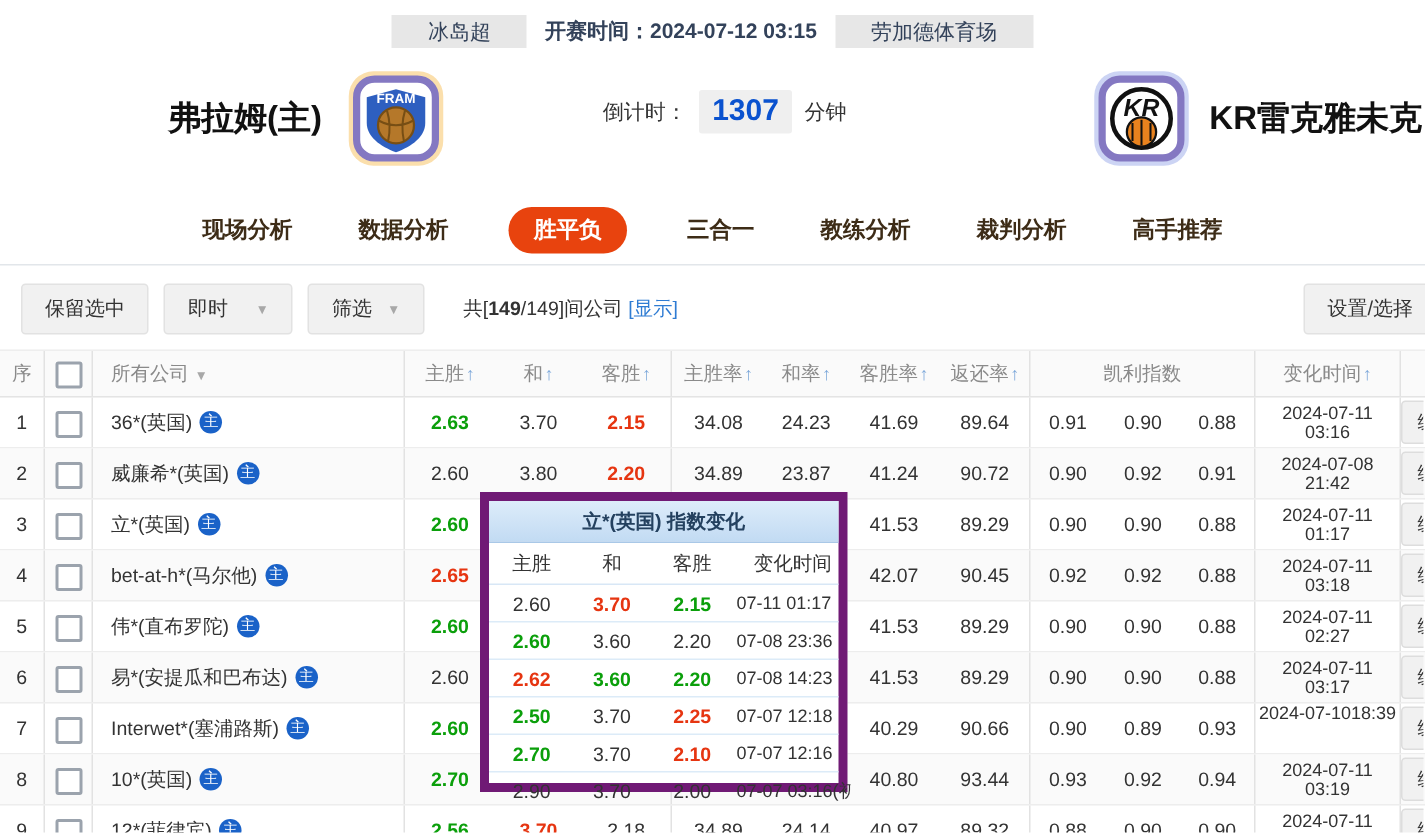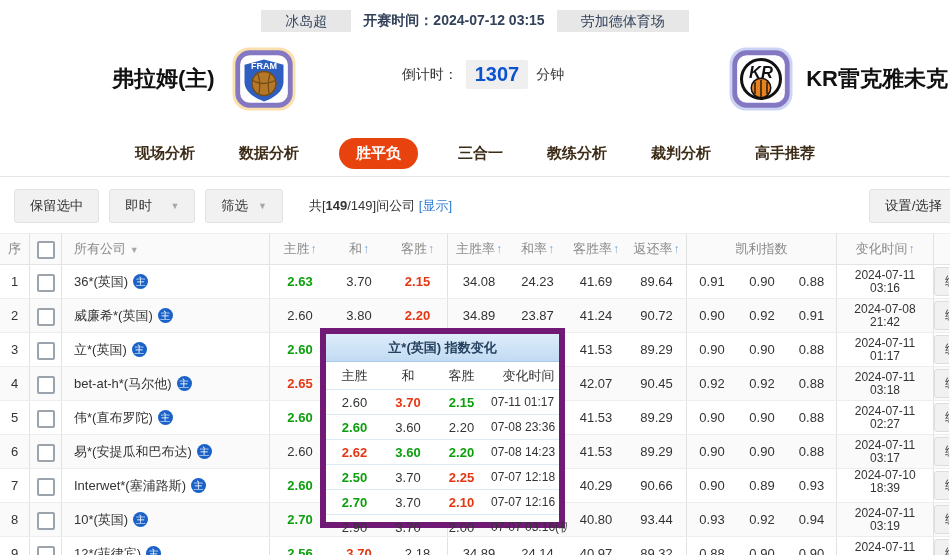--- a/index.html
+++ b/index.html
@@ -307,21 +307,21 @@
       <div class="cell g">2.60</div>
       <div class="cell "></div>
       <div class="cell  dv"></div>
       <div class="cell"></div>
       <div class="cell"></div>
       <div class="cell">40.29</div>
       <div class="cell dv">90.66</div>
       <div class="cell">0.90</div>
       <div class="cell">0.89</div>
       <div class="cell dv">0.93</div>
-      <div class="cell timecell dv" style="line-height: 13px; display: flex; flex-direction: column; justify-content: flex-start;">
+      <div class="cell timecell dv" style="line-height: 13px; display: flex; flex-direction: row; justify-content: center;">
         <div>2024-07-10</div>
         <div>18:39</div>
       </div>
       <div class="actcell">
         <span class="act-btn">统</span>
       </div>
     </div>
     <div class="trow grid-cols">
       <div class="cell dv">8</div>
       <div class="cell dv"><span class="cbox"></span></div>

